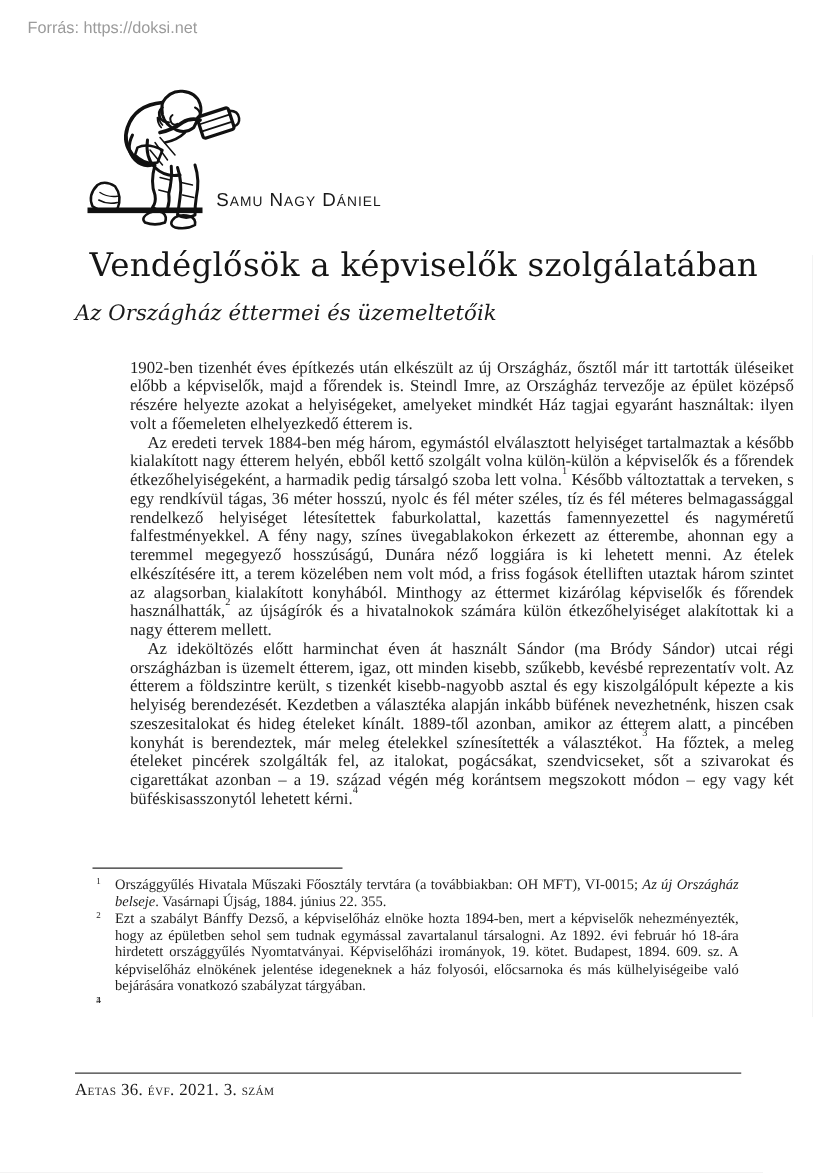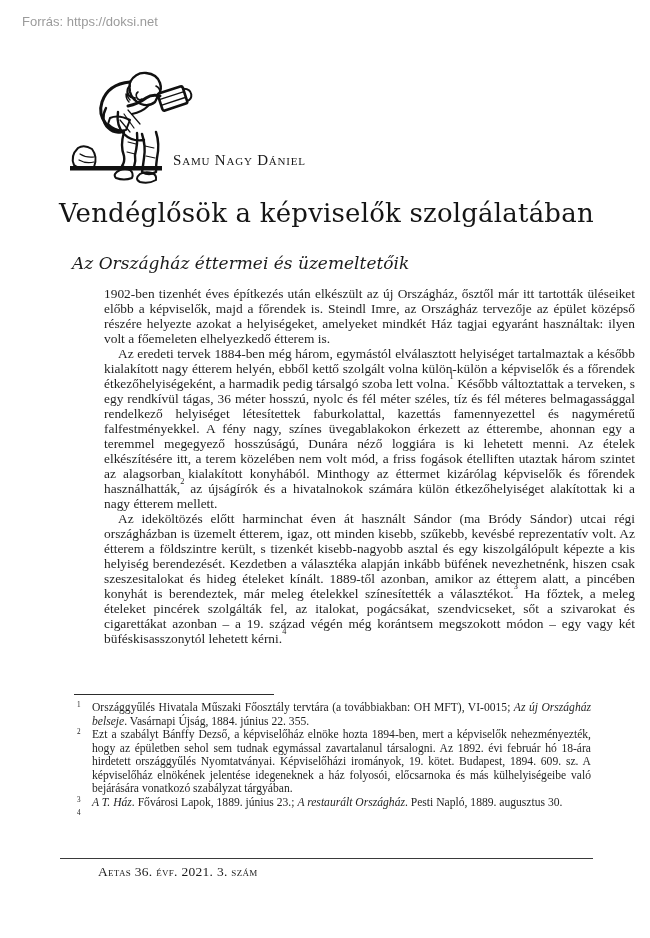--- a/index.html
+++ b/index.html
@@ -13,29 +13,30 @@
     color:#1f1f1f;
   }
   .source {
     position:absolute; left:22px; top:14px;
     font-family:"Liberation Sans", sans-serif;
     font-size:13px; color:#9b9b9b;
   }
   .illustration { position:absolute; left:68px; top:62px; width:130px; height:126px; }
   .author {
     position:absolute; left:173px; top:152px;
-    font-family:Liberation Serif, serif;
+    font-family:Liberation Sans, sans-serif;
     font-variant:small-caps;
     font-size:15px; letter-spacing:0.8px; color:#181818;
   }
   .title {
     position:absolute; left:59px; top:198px; width:560px;
     font-family:"DejaVu Serif", serif;
     font-size:26px; font-weight:400; color:#151515;
     letter-spacing:0.2px;
+    text-align:center;
   }
   .subtitle {
     position:absolute; left:60px; top:241px; width:560px;
     font-family:"DejaVu Serif", serif;
     font-style:italic; font-size:17px; color:#1b1b1b;
   }
   .body {
     position:absolute; left:60px; top:286px; width:531px;
     font-size:13.4px; line-height:15px;
     text-align:justify;
@@ -57,21 +58,21 @@
   .footnote .fn-num {
     position:absolute; left:17px; top:-0.25em;
     font-size:0.62em;
   }
   .footer-rule {
     position:absolute; left:60px; top:858px; width:533px; height:0;
     border-top:1.4px solid #3a3a3a;
   }
   .footer {
     position:absolute; left:60px; top:864px; width:533px; height:20px;
-    font-size:13.5px; color:#1b1b1b;margin-left:38px;
+    font-size:13.5px; color:#1b1b1b;
   }
   .footer .journal { font-variant:small-caps; letter-spacing:0.3px; }
   .footer .pagenum {
     position:absolute; left:0; right:0; text-align:center;
     font-size:14px; letter-spacing:0.5px;
   }
   em { font-style:italic; }
 </style>
 </head>
 <body>
@@ -121,34 +122,34 @@
 
       <path d="M52 108 q-8 4 -4 8 q8 3 16 0 q2 -5 -2 -8 q-5 -2 -10 0 Z" stroke-width="2"></path>
       <path d="M72 112 q-6 5 0 8 q9 2 16 -2 q1 -5 -4 -7 q-7 -2 -12 1 Z" stroke-width="2"></path>
     </svg>
   </div>
 
   <div class="author">Samu Nagy Dániel</div>
 
   <h1 class="title" style="margin:0;">Vendéglősök a képviselők szolgálatában</h1>
 
-  <h2 class="subtitle" style="margin:12px; font-weight:normal;">Az Országház éttermei és üzemeltetőik</h2>
+  <h2 class="subtitle" style="margin:0; font-weight:normal;">Az Országház éttermei és üzemeltetőik</h2>
 
   <div class="body">
       <p class="para"><span>1902-ben tizenhét éves építkezés után elkészült az új Országház, ősztől már itt tartották üléseiket előbb a képviselők, majd a főrendek is. Steindl Imre, az Országház tervezője az épület középső részére helyezte azokat a helyiségeket, amelyeket mindkét Ház tagjai egyaránt használtak: ilyen volt a főemeleten elhelyezkedő étterem is.</span></p>
       <p class="para indent"><span>Az eredeti tervek 1884-ben még három, egymástól elválasztott helyiséget tartalmaztak a később kialakított nagy étterem helyén, ebből kettő szolgált volna külön-külön a képviselők és a főrendek étkezőhelyiségeként, a harmadik pedig társalgó szoba lett volna.</span><sup>1</sup><span> Később változtattak a terveken, s egy rendkívül tágas, 36 méter hosszú, nyolc és fél méter széles, tíz és fél méteres belmagassággal rendelkező helyiséget létesítettek faburkolattal, kazettás famennyezettel és nagyméretű falfestményekkel. A fény nagy, színes üvegablakokon érkezett az étterembe, ahonnan egy a teremmel megegyező hosszúságú, Dunára néző loggiára is ki lehetett menni. Az ételek elkészítésére itt, a terem közelében nem volt mód, a friss fogások ételliften utaztak három szintet az alagsorban kialakított konyhából. Minthogy az éttermet kizárólag képviselők és főrendek használhatták,</span><sup>2</sup><span> az újságírók és a hivatalnokok számára külön étkezőhelyiséget alakítottak ki a nagy étterem mellett.</span></p>
       <p class="para indent"><span>Az ideköltözés előtt harminchat éven át használt Sándor (ma Bródy Sándor) utcai régi országházban is üzemelt étterem, igaz, ott minden kisebb, szűkebb, kevésbé reprezentatív volt. Az étterem a földszintre került, s tizenkét kisebb-nagyobb asztal és egy kiszolgálópult képezte a kis helyiség berendezését. Kezdetben a választéka alapján inkább büfének nevezhetnénk, hiszen csak szeszesitalokat és hideg ételeket kínált. 1889-től azonban, amikor az étterem alatt, a pincében konyhát is berendeztek, már meleg ételekkel színesítették a választékot.</span><sup>3</sup><span> Ha főztek, a meleg ételeket pincérek szolgálták fel, az italokat, pogácsákat, szendvicseket, sőt a szivarokat és cigarettákat azonban – a 19. század végén még korántsem megszokott módon – egy vagy két büféskisasszonytól lehetett kérni.</span><sup>4</sup></p>
     </div>
 
   <div class="fn-rule"></div>
 
   <div class="footnotes">
       <div class="footnote"><span class="fn-num">1</span><span class="fn-text"><span>Országgyűlés Hivatala Műszaki Főosztály tervtára (a továbbiakban: OH MFT), VI-0015; </span><em>Az új Országház belseje</em><span>. Vasárnapi Újság, 1884. június 22. 355.</span></span></div>
       <div class="footnote"><span class="fn-num">2</span><span class="fn-text"><span>Ezt a szabályt Bánffy Dezső, a képviselőház elnöke hozta 1894-ben, mert a képviselők nehezményezték, hogy az épületben sehol sem tudnak egymással zavartalanul társalogni. Az 1892. évi február hó 18-ára hirdetett országgyűlés Nyomtatványai. Képviselőházi irományok, 19. kötet. Budapest, 1894. 609. sz. A képviselőház elnökének jelentése idegeneknek a ház folyosói, előcsarnoka és más külhelyiségeibe való bejárására vonatkozó szabályzat tárgyában.</span></span></div>
-      <div class="footnote"><span class="fn-num">3</span><span class="fn-text"><em>A T. Ház</em><span>. Fővárosi Lapok, 1889. június 23.; </span><em>A restaurált Országház</em><span>. Pesti Napló, 1889. augusztus 30.</span></span></div>
+      <div class="footnote"><span class="fn-num">3</span></div>
       <div class="footnote"><span class="fn-num">4</span></div>
     </div>
 
   <div class="footer-rule"></div>
 
   <div class="footer">
     <span class="journal">Aetas 36. évf. 2021. 3. szám</span>
   </div>
 
 </div>

